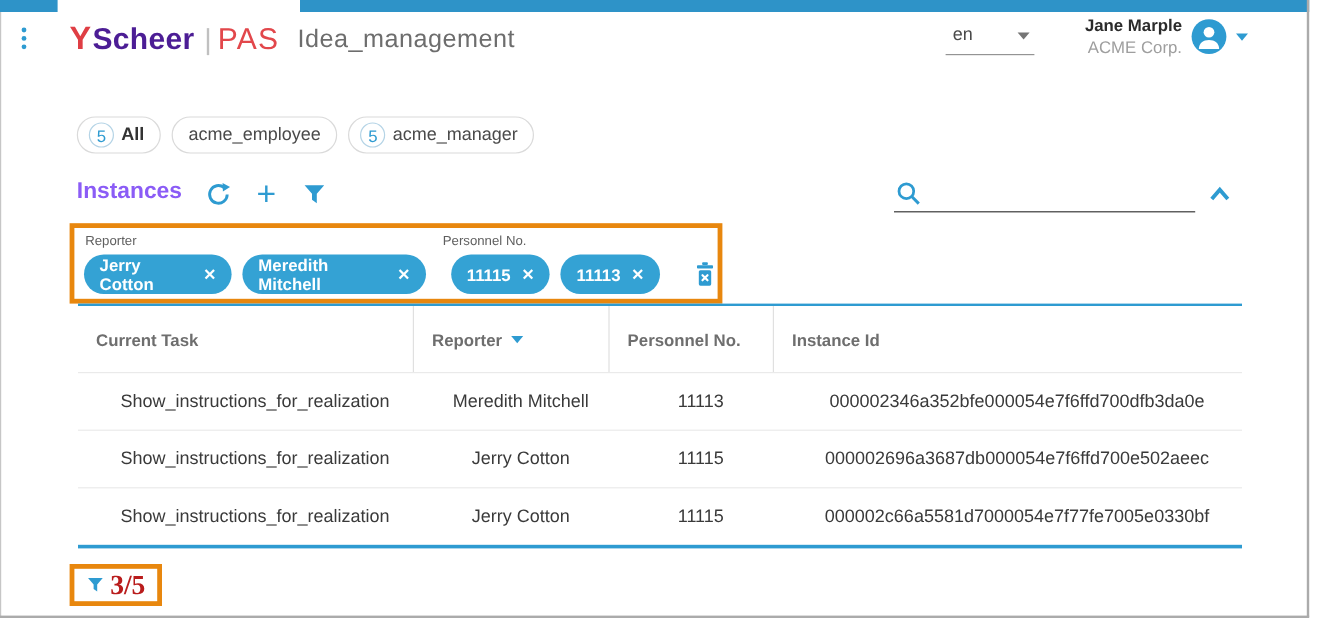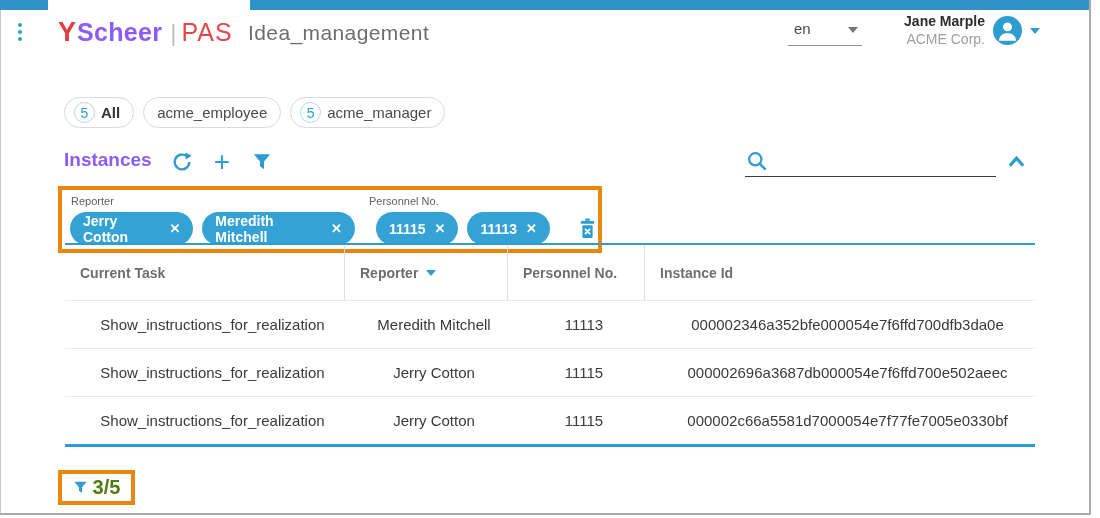--- a/index.html
+++ b/index.html
@@ -11,21 +11,21 @@
   .tab-notch { position:absolute; left:48px; top:0; width:202px; height:10px; background:#fff; }
   .edge-right { position:absolute; left:1089px; top:0; width:2px; height:514px; background:#ababab; }
   .edge-left { position:absolute; left:0; top:10px; width:1px; height:504px; background:#c6c6c6; }
   .edge-bottom { position:absolute; left:0; top:513px; width:1091px; height:2px; background:#ababab; }
 
   
   .kebab { position:absolute; left:18px; top:23px; display:flex; flex-direction:column; gap:3px; cursor:pointer; }
   .kebab i { width:4px; height:4px; border-radius:50%; background:#2E9BD1; }
   .brand { position:absolute; left:58px; top:17px; display:flex; align-items:baseline; white-space:nowrap; }
   .brand .mark { color:#DF3E44; font-size:27px; font-weight:bold; margin-right:1px; }
-  .brand .name { color:#8b5cf6; font-size:25px; font-weight:bold; letter-spacing:0.3px; }
+  .brand .name { color:#4c1d95; font-size:25px; font-weight:bold; letter-spacing:0.3px; }
   .brand .divider { color:#c0c0c0; font-size:24px; font-weight:300; margin:0 5px 0 8px; }
   .brand .product { color:#E2474B; font-size:25px; letter-spacing:1px; }
   .app-title { position:absolute; left:248px; top:21px; color:#6d6d6d; font-size:21px; letter-spacing:0.4px; }
 
   .lang { position:absolute; left:788px; top:20px; width:74px; cursor:pointer; }
   .lang .val { font-size:15px; color:#4a4a4a; padding-left:6px; }
   .lang .caret { position:absolute; right:4px; top:7px; width:0; height:0; border-left:5px solid transparent; border-right:5px solid transparent; border-top:6px solid #757575; }
   .lang .underline { position:absolute; left:0; top:25px; width:74px; height:1px; background:#949494; }
 
   .userblock { position:absolute; left:860px; top:13px; width:125px; text-align:right; cursor:pointer; }
@@ -58,32 +58,32 @@
   .fp-label.reporter { left:9px; }
   .fp-label.personnel { left:307px; }
   .fp-chips { position:absolute; left:8px; top:22px; display:flex; align-items:center; }
   .fchip { display:flex; align-items:center; height:33px; border-radius:17px; background:#34A2D4; color:#fff; padding:0 13px; margin-right:9px; cursor:pointer; }
   .fchip .ftext { font-size:14px; font-weight:bold; }
   .fchip .fx { font-size:13px; font-weight:bold; margin-left:9px; cursor:pointer; }
   .fchip.gap { margin-left:12px; }
   .trash { margin-left:18px; cursor:pointer; display:flex; align-items:center; }
 
   
-  .table { position:absolute; left:65px; top:243px; width:970px; border-top:2px solid #2E9BD1; border-bottom:3px solid #2E9BD1; }
+  .table { position:absolute; left:65px; top:253px; width:970px; border-top:2px solid #2E9BD1; border-bottom:3px solid #2E9BD1; }
   .thead { display:flex; height:55px; align-items:center; }
   .th { font-size:14px; font-weight:bold; color:#6e6e6e; padding-left:15px; height:100%; display:flex; align-items:center; cursor:pointer; }
   .c1 { width:280px; } .c2 { width:163px; } .c3 { width:137px; } .c4 { flex:1; }
   .thead .c1, .thead .c2, .thead .c3 { border-right:1px solid #e0e0e0; }
   .sort-caret { width:0; height:0; border-left:5px solid transparent; border-right:5px solid transparent; border-top:6px solid #2E9BD1; margin-left:8px; }
   .trow { display:flex; height:48px; align-items:center; border-top:1px solid #eaeaea; cursor:pointer;text-align:center; }
   .td { font-size:15px; color:#3a3a3a; padding-left:15px; white-space:nowrap; overflow:hidden; }
 
   
   .count-box { position:absolute; left:58px; top:470px; width:77px; height:35px; border:4px solid #E8870E; display:flex; align-items:center; justify-content:center; gap:5px; }
-  .count-text { color:#4d7c0f; font-size:20px; font-weight:bold; }
+  .count-text { color:#b91c1c; font-size:23px; font-weight:bold;font-family:Liberation Serif, serif; }
 </style>
 </head>
 <body>
 
 <div class="stage">
 
   <div class="tabstrip"></div>
   <div class="tab-notch"></div>
   <div class="edge-right"></div>
   <div class="edge-left"></div>

